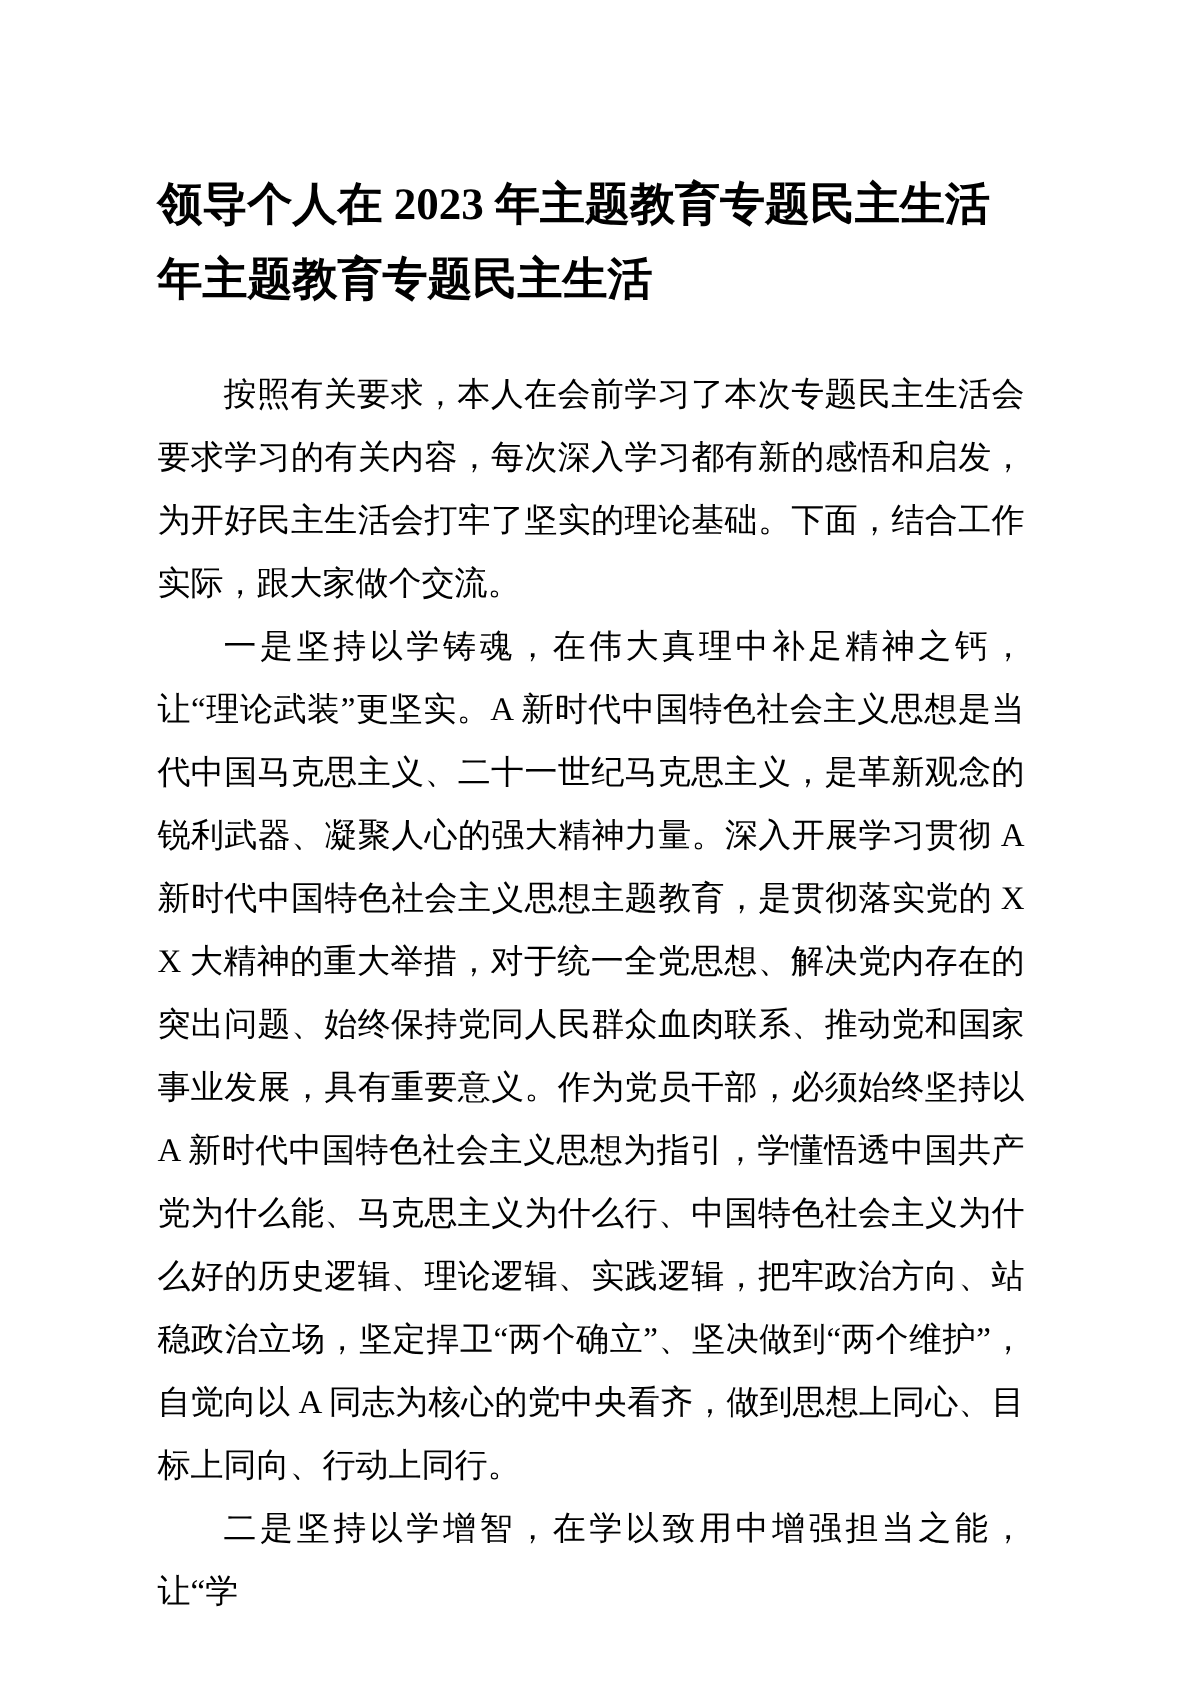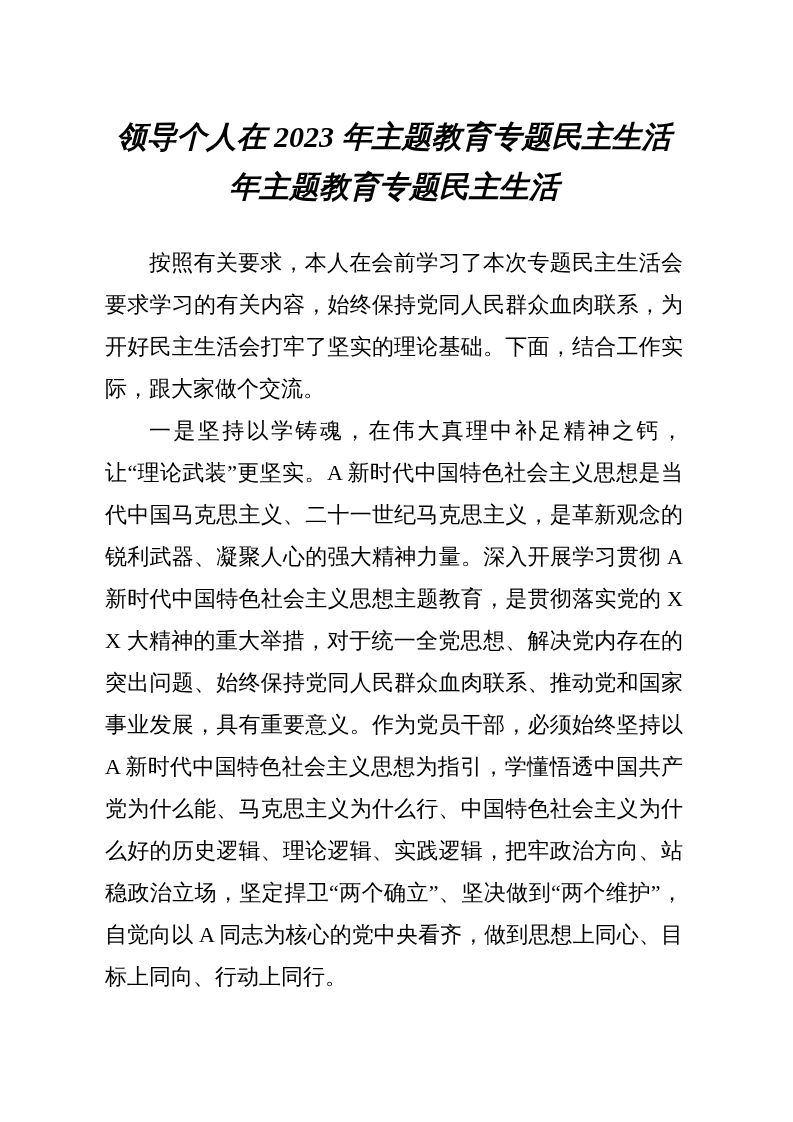--- a/index.html
+++ b/index.html
@@ -14,25 +14,24 @@
       background: #ffffff;
       box-sizing: border-box;
       padding: 112px 110px 0 105px;
       overflow: hidden;
       font-family: "Liberation Serif", "DejaVu Serif", serif;
       color: #000000;
     }
     .doc-title {
       font-size: 30px;
       font-weight: bold;
-      text-align: center;
+      text-align: left;
       line-height: 50px;
       margin: 0 0 30px 0;
       color: #000000;
-      font-style: italic;
     }
     .doc-title .title-line {
       display: block;
       white-space: nowrap;
     }
     .doc-body p {
       font-size: 22px;
       line-height: 42px;
       text-align: justify;
       text-justify: inter-ideograph;
@@ -45,16 +44,17 @@
 </head>
 <body>
 
 <div class="page">
   <h1 class="doc-title">
     <span class="title-line">领导个人在 2023 年主题教育专题民主生活</span>
     <span class="title-line">年主题教育专题民主生活</span>
   </h1>
 
   <div class="doc-body">
-    <p>按照有关要求，本人在会前学习了本次专题民主生活会要求学习的有关内容，始终保持党同人民群众血肉联系，为开好民主生活会打牢了坚实的理论基础。下面，结合工作实际，跟大家做个交流。</p>
+    <p>按照有关要求，本人在会前学习了本次专题民主生活会要求学习的有关内容，每次深入学习都有新的感悟和启发，为开好民主生活会打牢了坚实的理论基础。下面，结合工作实际，跟大家做个交流。</p>
     <p>一是坚持以学铸魂，在伟大真理中补足精神之钙，让“理论武装”更坚实。A 新时代中国特色社会主义思想是当代中国马克思主义、二十一世纪马克思主义，是革新观念的锐利武器、凝聚人心的强大精神力量。深入开展学习贯彻 A 新时代中国特色社会主义思想主题教育，是贯彻落实党的 XX 大精神的重大举措，对于统一全党思想、解决党内存在的突出问题、始终保持党同人民群众血肉联系、推动党和国家事业发展，具有重要意义。作为党员干部，必须始终坚持以 A 新时代中国特色社会主义思想为指引，学懂悟透中国共产党为什么能、马克思主义为什么行、中国特色社会主义为什么好的历史逻辑、理论逻辑、实践逻辑，把牢政治方向、站稳政治立场，坚定捍卫“两个确立”、坚决做到“两个维护”，自觉向以 A 同志为核心的党中央看齐，做到思想上同心、目标上同向、行动上同行。</p>
+    <p>二是坚持以学增智，在学以致用中增强担当之能，让“学</p>
   </div>
 </div>
 
 </body></html>

